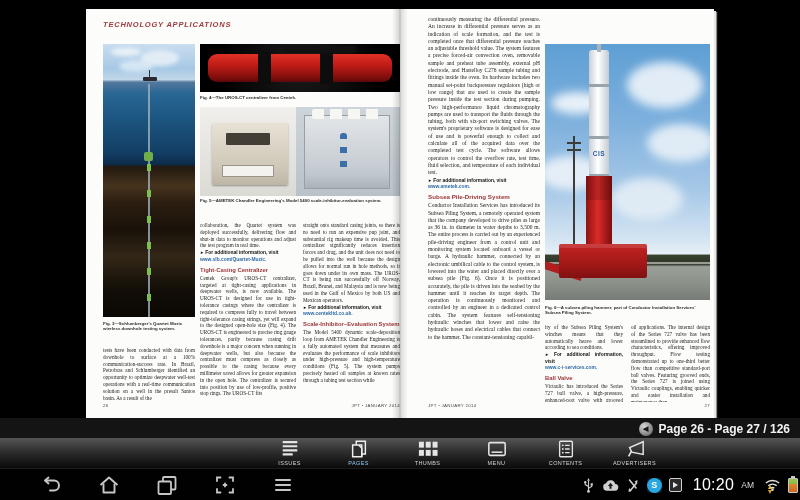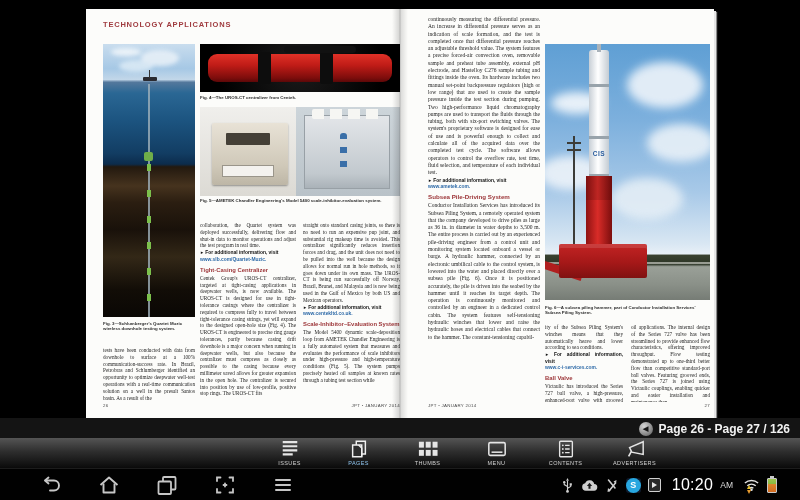--- a/index.html
+++ b/index.html
@@ -6,21 +6,21 @@
   body { font-family:"Liberation Sans", sans-serif; }
   .screen { position:relative; width:800px; height:500px; background:#000; overflow:hidden; }
 
   
   .spread { position:absolute; left:86px; top:9px; width:628px; height:409px; background:#fcfcfa;
             box-shadow:2px 2px 0 #e6e6e6, 3px 3px 1px #8a8a8a; }
   .gutter { position:absolute; left:306px; top:0; width:16px; height:100%;
             background:linear-gradient(90deg, rgba(0,0,0,0) 0%, rgba(0,0,0,.14) 42%, rgba(0,0,0,.26) 50%, rgba(0,0,0,.12) 58%, rgba(0,0,0,0) 100%); }
 
   .section-header { position:absolute; left:17px; top:11px; font-size:7.5px; font-weight:bold;
-                    letter-spacing:.8px; color:#a03c40; }
+                    letter-spacing:.8px; color:#a03c40;font-style:italic; }
 
   .mag-body { font-family:"Liberation Serif", serif; font-size:5.2px; line-height:6.8px;
               color:#1d1d1d; text-align:justify; overflow:hidden; }
   .mag-heading { font-family:"Liberation Sans", sans-serif; font-size:5.9px; line-height:6.6px;
                  font-weight:bold; color:#9c3538; margin:4px 0 1.5px 0; }
   .weblink-intro { font-weight:bold; font-family:"Liberation Sans", sans-serif; font-size:4.9px;
                    line-height:6.4px; color:#111; margin-top:1px; }
   .weblink-intro::before { content:"► "; font-size:4.2px; }
   .weblink { display:block; font-family:"Liberation Sans", sans-serif; font-weight:bold;
              color:#2f6ba8; font-size:4.9px; line-height:6.2px; }
@@ -123,21 +123,21 @@
   .toolbar-inner { display:flex; gap:17px; transform:translateX(62px); }
   .tb-item { display:flex; flex-direction:column; align-items:center; width:52px; cursor:pointer; }
   .tb-item svg { display:block; margin-bottom:1px; }
   .tb-label { font-size:5.5px; letter-spacing:.4px; color:#d2d2d2; }
   .tb-item.active .tb-label { color:#8ec4ee; }
 
   
   .system-bar { position:absolute; left:0; top:468px; width:800px; height:32px; background:#010101;
                 border-top:1px solid #1c1c1c; }
   .nav-icons { position:absolute; left:38px; top:4px; display:flex; gap:32px; align-items:center; }
-  .status-cluster { position:absolute; right:23px; top:3px; display:flex; gap:7px; align-items:center; height:26px; }
+  .status-cluster { position:absolute; right:2px; top:3px; display:flex; gap:7px; align-items:center; height:26px; }
   .clock { color:#fff; font-size:16px; letter-spacing:.3px; margin-left:4px; }
   .clock-suffix { color:#ddd; font-size:8.5px; margin-right:3px; }
   .skype-icon { width:15px; height:15px; border-radius:3px; background:#0e1a2b; position:relative; }
   .skype-icon::before { content:"S"; position:absolute; left:0; top:0; width:15px; height:15px; border-radius:50%;
                         background:#28a7e0; color:#fff; font-size:9px; font-weight:bold; text-align:center; line-height:15px; }
   .play-icon { width:13px; height:14px; border-radius:2px; background:#2a2a2a; border:1px solid #cfcfcf; position:relative; }
   .play-icon::before { content:""; position:absolute; left:3.5px; top:3px; border-left:5px solid #e8e8e8;
                        border-top:3.5px solid transparent; border-bottom:3.5px solid transparent; }
   .battery-icon { width:10px; height:15px; border:1px solid #c9c9c9; border-radius:1px; position:relative;
                   background:linear-gradient(180deg,#9ec54e 0%,#8bbb42 35%,#e0882c 36%,#d06a20 100%); }

